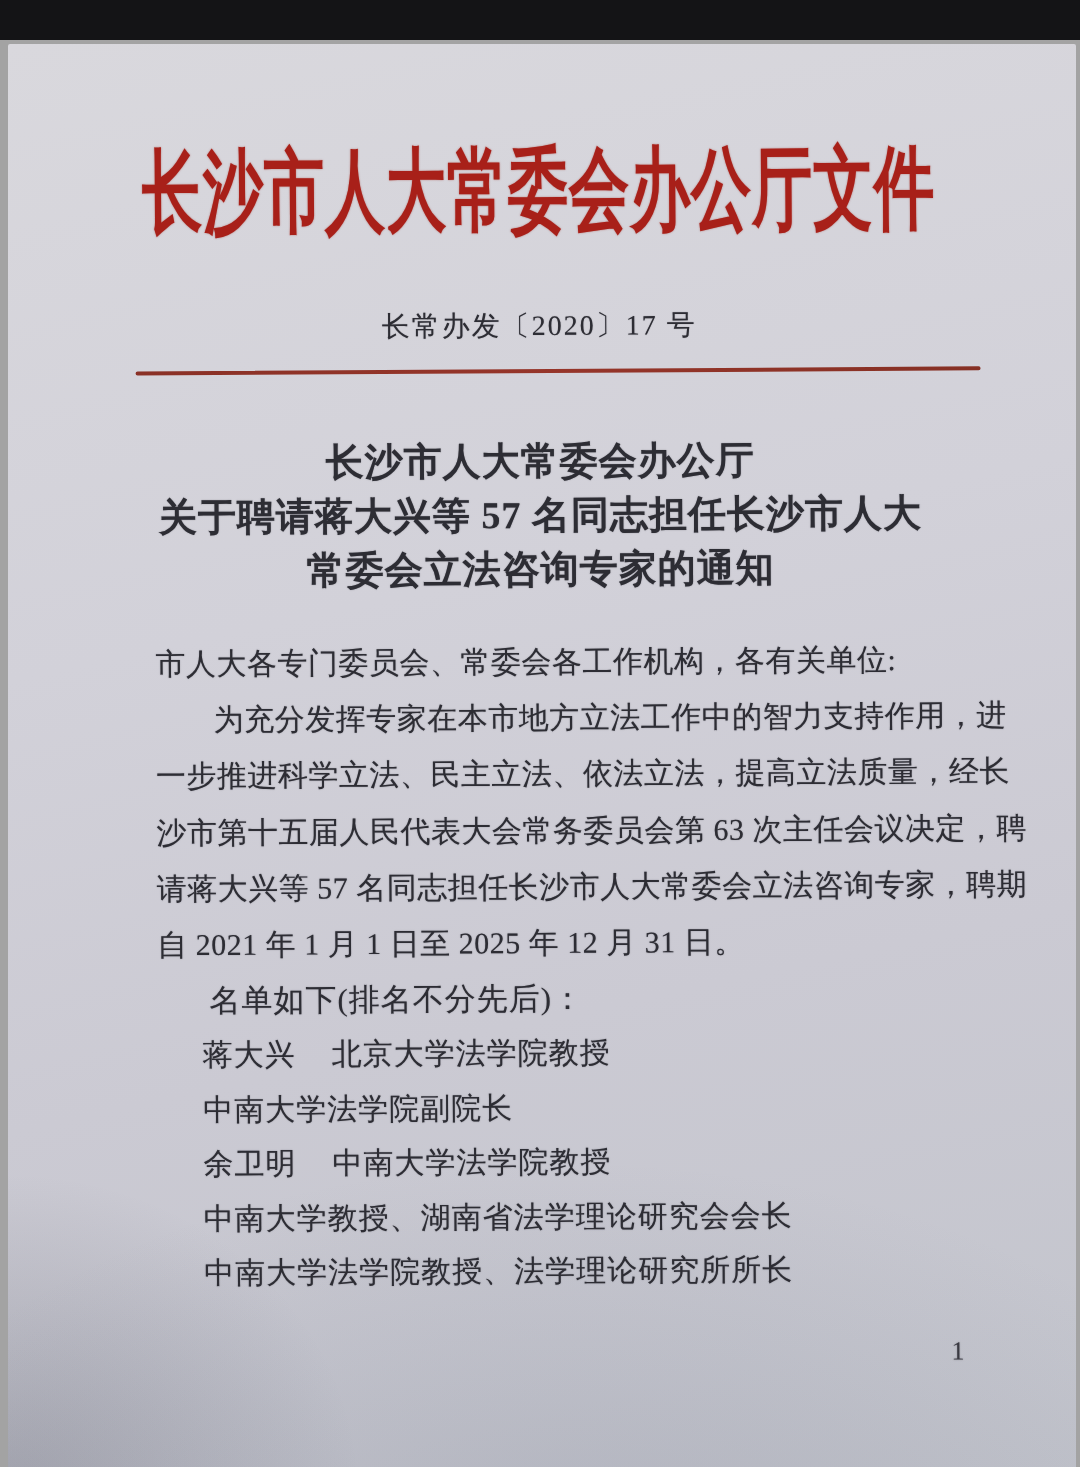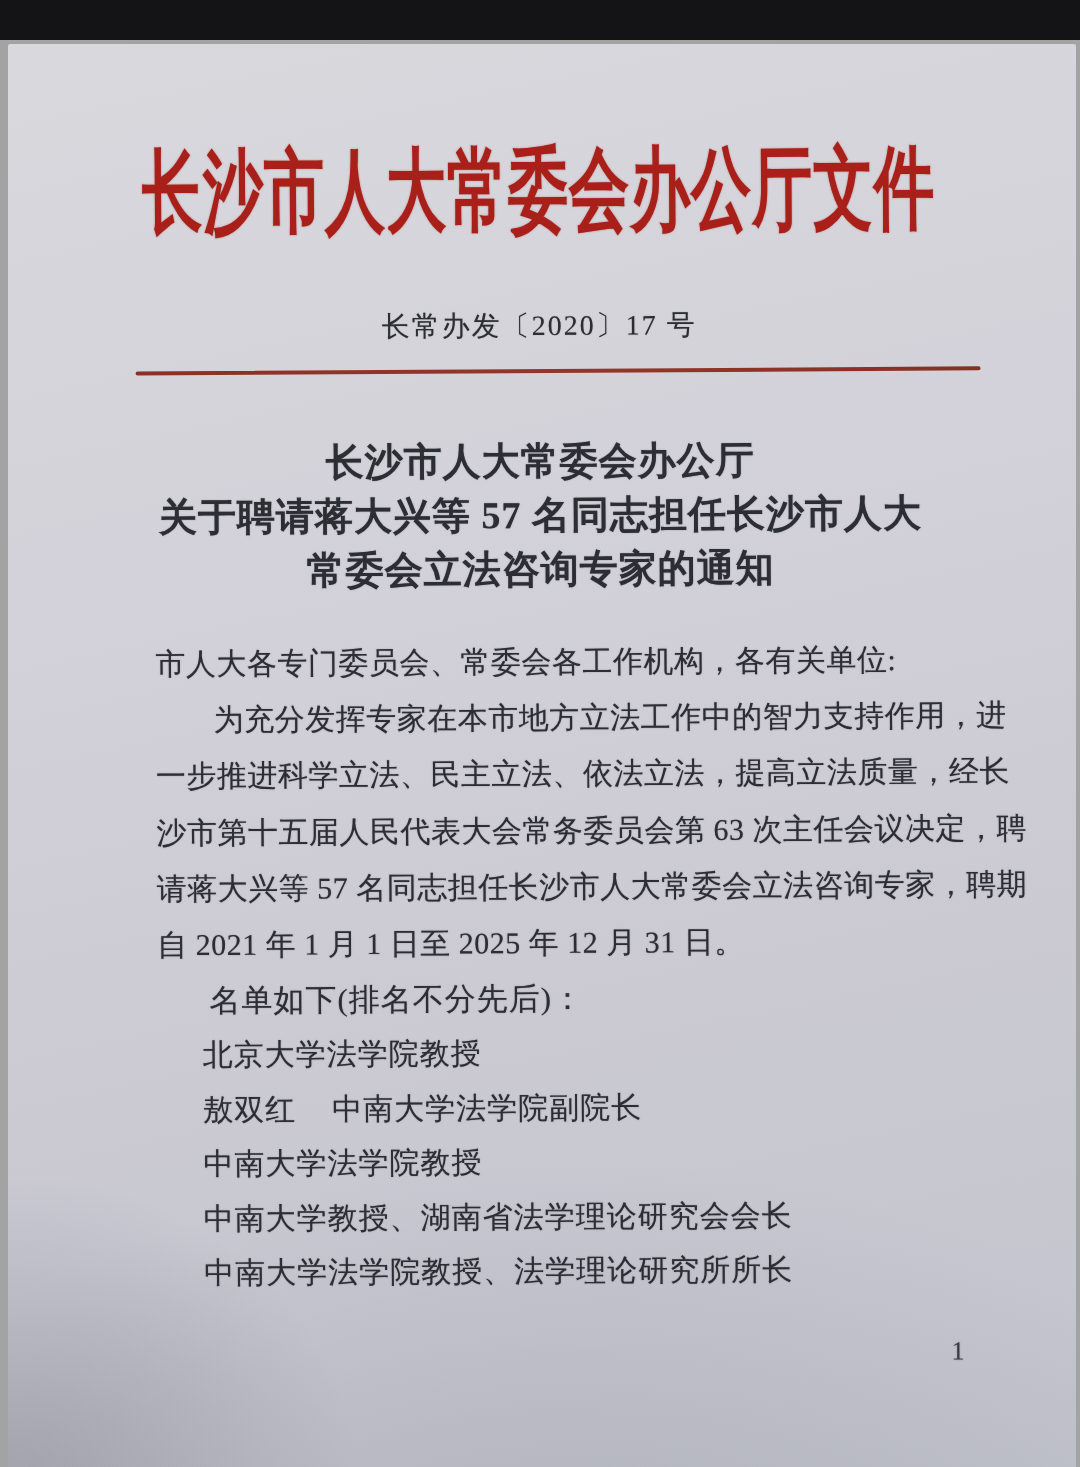--- a/index.html
+++ b/index.html
@@ -105,27 +105,28 @@
         <div>一步推进科学立法、民主立法、依法立法，提高立法质量，经长</div>
         <div>沙市第十五届人民代表大会常务委员会第 63 次主任会议决定，聘</div>
         <div>请蒋大兴等 57 名同志担任长沙市人大常委会立法咨询专家，聘期</div>
         <div>自 2021 年 1 月 1 日至 2025 年 12 月 31 日。</div>
       </div>
 
       <div class="list-intro">名单如下(排名不分先后)：</div>
 
       <div class="experts">
         <div class="expert-row">
+          <span class="expert-name">蒋大兴</span>
           <span class="expert-title">北京大学法学院教授</span>
         </div>
         <div class="expert-row">
-          <span class="expert-name">敖双红</span>
           <span class="expert-title">中南大学法学院副院长</span>
         </div>
         <div class="expert-row">
+          <span class="expert-name">余卫明</span>
           <span class="expert-title">中南大学法学院教授</span>
         </div>
         <div class="expert-row">
           <span class="expert-title">中南大学教授、湖南省法学理论研究会会长</span>
         </div>
         <div class="expert-row">
           <span class="expert-title">中南大学法学院教授、法学理论研究所所长</span>
         </div>
       </div>
 

